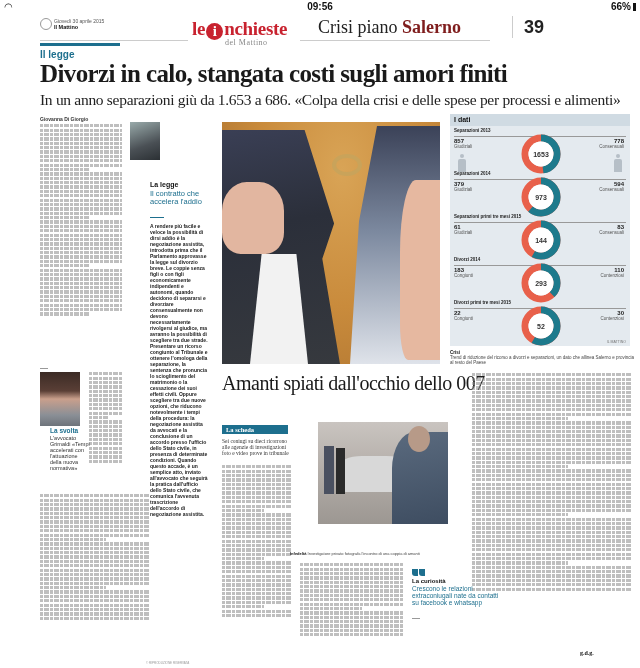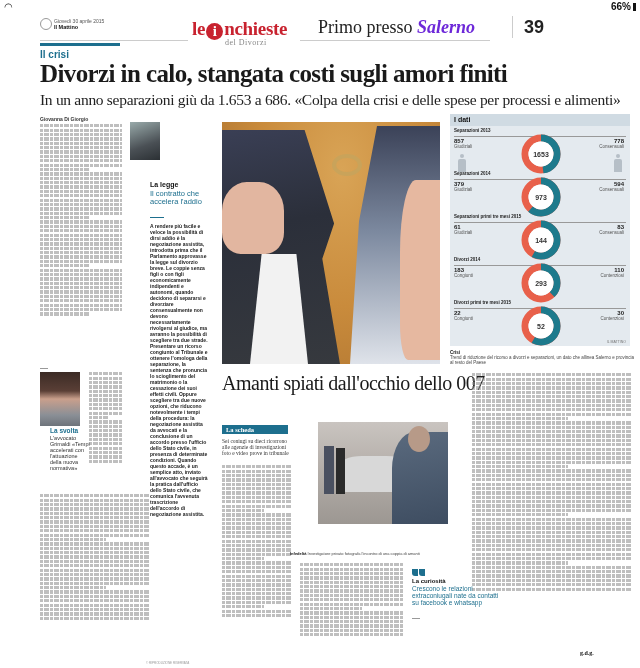--- a/index.html
+++ b/index.html
@@ -16,21 +16,21 @@
   .mast-left { position: absolute; left: 40px; top: 4px; font-family: "Liberation Sans", sans-serif; font-size: 5px; color: #555; line-height: 6px; }
   .mast-left .logo-mini { position: absolute; left: 0; top: 0; width: 12px; height: 12px; border-radius: 50%; border: 1px solid #999; }
   .mast-left .txt { margin-left: 14px; }
   .mast-left .paper { font-weight: bold; color: #111; font-size: 5.5px; }
   .mast-rule-l { position: absolute; left: 40px; top: 26px; width: 148px; height: 1px; background: #ccc; }
   .mast-rule-r { position: absolute; left: 300px; top: 26px; width: 190px; height: 1px; background: #ccc; }
   .inchieste { position: absolute; left: 192px; top: 4px; font-family: "Liberation Serif", serif; font-weight: bold; font-size: 19px; color: #c8222f; letter-spacing: -0.3px; }
   .inchieste .dot { display: inline-block; width: 17px; height: 17px; border-radius: 50%; background: #c8222f; color: #fff; text-align: center; font-size: 15px; line-height: 17px; vertical-align: -1px; margin: 0 1px; }
   .delmattino { position: absolute; left: 225px; top: 24px; font-family: "Liberation Serif", serif; font-size: 8px; color: #888; letter-spacing: 0.5px; }
   .section { position: absolute; left: 318px; top: 3px; font-family: "Liberation Serif", serif; font-size: 18px; color: #222; }
-  .section b { color: #6d28d9; font-weight: bold; font-style: italic; }
+  .section b { color: #7f1d1d; font-weight: bold; }
   .pagesep { position: absolute; left: 512px; top: 2px; width: 1px; height: 22px; background: #ccc; }
   .pagenum { position: absolute; left: 524px; top: 3px; font-family: "Liberation Sans", sans-serif; font-weight: bold; font-size: 18px; color: #222; }
 
   .bluebar { position: absolute; left: 40px; top: 43px; width: 80px; height: 3px; background: #1d6f8e; }
   .kicker { position: absolute; left: 40px; top: 49px; font-family: "Liberation Sans", sans-serif; font-weight: bold; font-size: 10px; color: #1d6f8e; }
   .headline { position: absolute; left: 40px; top: 58px; width: 600px; font-family: "Liberation Serif", serif; font-weight: bold; font-size: 25px; color: #1a1a1a; letter-spacing: -0.6px; line-height: 32px; white-space: nowrap; }
   .subhead { position: absolute; left: 40px; top: 91px; width: 600px; font-family: "Liberation Serif", serif; font-size: 15.5px; color: #222; letter-spacing: -0.3px; white-space: nowrap; }
 
   .byline { position: absolute; left: 40px; top: 116px; font-family: "Liberation Sans", sans-serif; font-weight: bold; font-size: 5px; color: #333; }
   .textcol { position: absolute; font-family: "Liberation Serif", serif; font-size: 5px; line-height: 5.6px; color: #555; text-align: justify; overflow: hidden; }
@@ -97,42 +97,43 @@
   .svolta-text { position: absolute; left: 50px; top: 435px; width: 40px; font-family: "Liberation Sans", sans-serif; font-size: 5.5px; line-height: 6px; color: #333; }
 
   .gdg { position: absolute; left: 580px; top: 650px; font-family: "Liberation Serif", serif; font-weight: bold; font-size: 6px; color: #111; }
   .copyright { position: absolute; left: 146px; top: 661px; font-family: "Liberation Sans", sans-serif; font-size: 3px; color: #999; }
 </style>
 </head>
 <body>
 
 <div class="statusbar">
   <span class="wifi">◠</span>
+  <span class="time">09:56</span>
   <span class="battery"><span>66%</span><span class="battery-box"></span></span>
 </div>
 
 <div class="masthead">
   <div class="mast-left">
     <span class="logo-mini"></span>
     <div class="txt">
       <div>Giovedì 30 aprile 2015</div>
       <div class="paper">Il Mattino</div>
     </div>
   </div>
   <div class="mast-rule-l"></div>
   <div class="inchieste"><span>le</span><span class="dot">i</span><span>nchieste</span></div>
-  <div class="delmattino">del Divorzi</div>
+  <div class="delmattino">del Mattino</div>
   <div class="mast-rule-r"></div>
-  <div class="section"><span>Primo presso</span> <b>Salerno</b></div>
+  <div class="section"><span>Crisi piano</span> <b>Salerno</b></div>
   <div class="pagesep"></div>
   <div class="pagenum">39</div>
 </div>
 
 <div class="bluebar"></div>
-<div class="kicker">Il crisi</div>
+<div class="kicker">Il legge</div>
 <div class="headline">Divorzi in calo, stangata costi sugli amori finiti</div>
 <div class="subhead">In un anno separazioni giù da 1.653 a 686. «Colpa della crisi e delle spese per processi e alimenti»</div>
 
 <div class="byline">Giovanna Di Giorgio</div>
 <div class="textcol" style="left:40px; top:123px; width:82px; height:248px;" id="col1">
     <span class="ln"></span>
     <span class="ln"></span>
     <span class="ln"></span>
     <span class="ln"></span>
     <span class="ln"></span>

